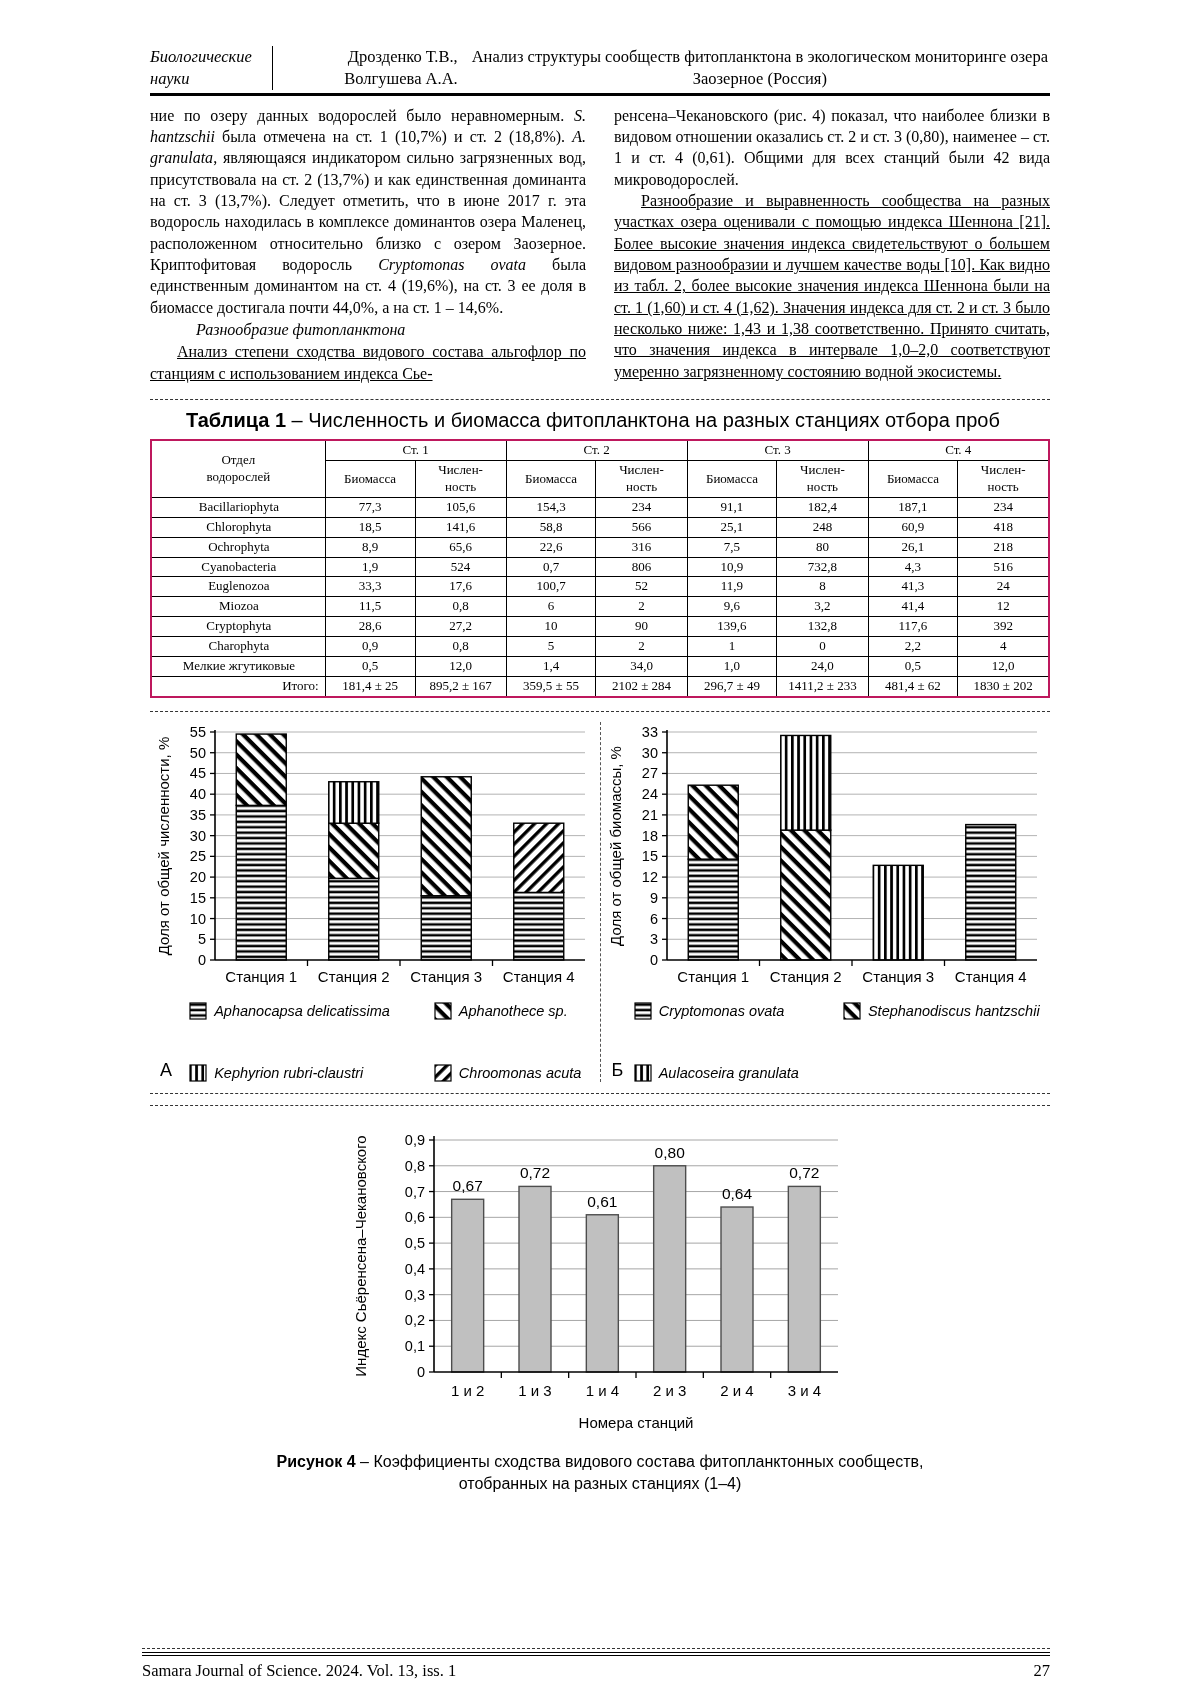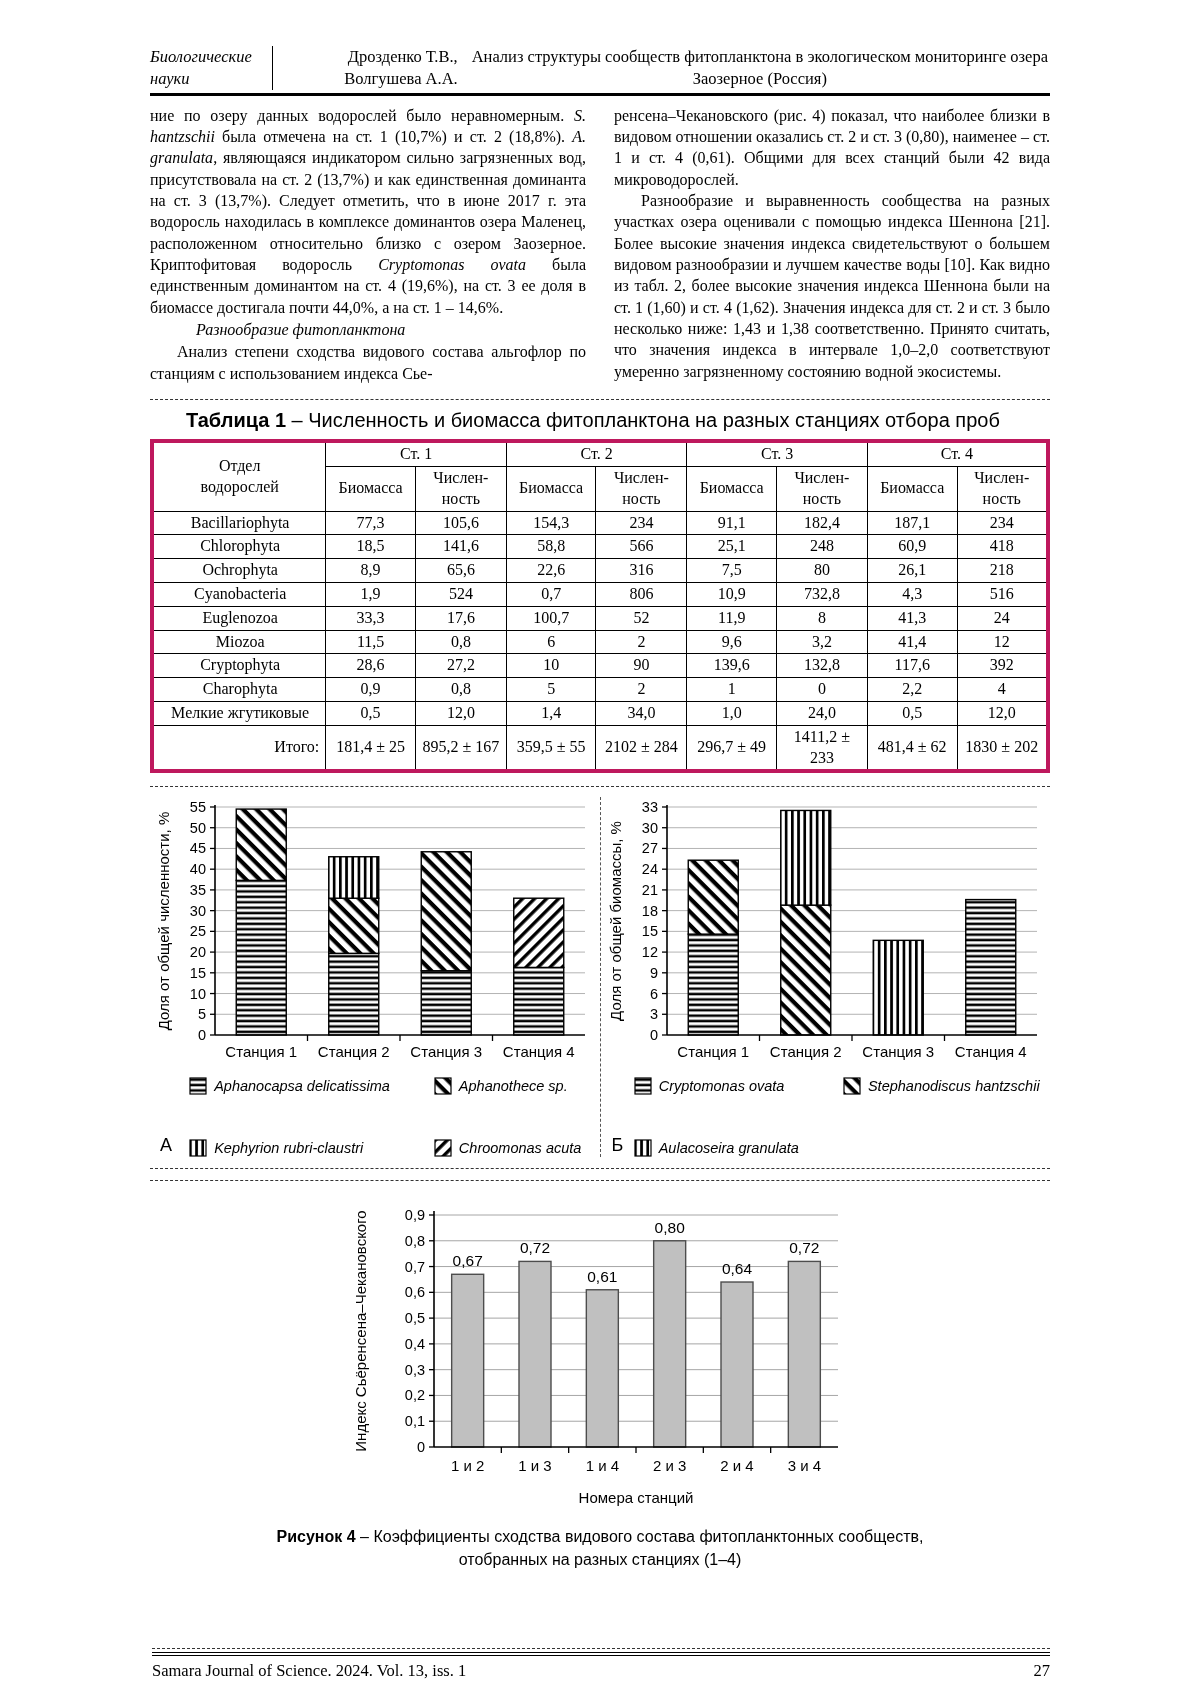--- a/index.html
+++ b/index.html
@@ -9,30 +9,30 @@
   
   .pagehead{display:flex;border-bottom:3px solid #000;padding-bottom:3px;}
   .hdr-left{width:122px;font-style:italic;font-size:16.5px;line-height:1.32;border-right:1.2px solid #000;}
   .hdr-right{flex:1;display:flex;flex-direction:row;font-size:16.5px;line-height:1.32;}
   .authors{text-align:right;}
   .hdr-title{text-align:center;padding-left:12px;}
   
   .cols{display:flex;gap:28px;margin-top:9px;}
   .col{flex:1;font-size:16px;line-height:1.335;text-align:justify;}
   .col p{margin:0;}
-  p.ind{text-indent:27px;}
+  p.ind{text-indent:27px;text-decoration:underline;}
   p.head{font-style:italic;text-indent:46px;text-align:left;margin:1px 0;}
   
   .dashed{border-top:1.4px dashed #333;height:0;}
   .d-table{margin-top:15px;}
   .d-fig3{margin-bottom:10px;}
   .d-gap{margin-top:11px;}
   
   .tbl-caption{font-family:"Liberation Sans",sans-serif;font-size:20px;margin:9px 0 7px 36px;}
-  table.data{width:100%;border-collapse:collapse;border:4px solid #be185d;font-size:16px;}
+  table.data{width:100%;border-collapse:collapse;border:2px solid #be185d;font-size:13px;}
   .data th,.data td{border:1px solid #000;padding:1px 4px;text-align:center;font-weight:normal;
                     white-space:pre-line;line-height:1.3;}
   .data td.name{text-align:center;padding-left:5px;}
   .data td.tot-label{text-align:right;padding-right:6px;}
   
   .fig3{margin-top:13px;}
   .fig3-row{display:flex;align-items:stretch;}
   .panel{flex:1;display:flex;flex-direction:column;align-items:center;}
   .vdivider{border-left:1.6px dashed #555;margin:0 1px;}
   .legend-wrap{display:flex;align-items:flex-end;width:100%;margin-top:4px;}
@@ -44,21 +44,21 @@
                margin-top:9px;line-height:1.4;}
   
   .fig4-wrap{display:flex;flex-direction:column;align-items:center;margin-top:10px;}
   
   svg text{fill:#000;}
   .axis-num{font:14.5px "Liberation Sans",sans-serif;}
   .axis-cat{font:15px "Liberation Sans",sans-serif;}
   .axis-label{font:15px "Liberation Sans",sans-serif;}
   .bar-label{font:15.5px "Liberation Sans",sans-serif;}
   
-  .pagefoot{position:absolute;left:152px;right:150px;bottom:16px;}
+  .pagefoot{position:absolute;left:142px;right:150px;bottom:16px;}
   .pagefoot .dashed{margin-bottom:3px;}
   .foot-line{display:flex;justify-content:space-between;font-size:16.5px;
              border-top:4px double #000;padding-top:5px;}
 </style>
 </head>
 <body>
 
 <svg style="position:absolute;width:0;height:0" aria-hidden="true">
   <defs>
     <pattern id="pat-horizontal" patternUnits="userSpaceOnUse" width="6" height="5.4">

